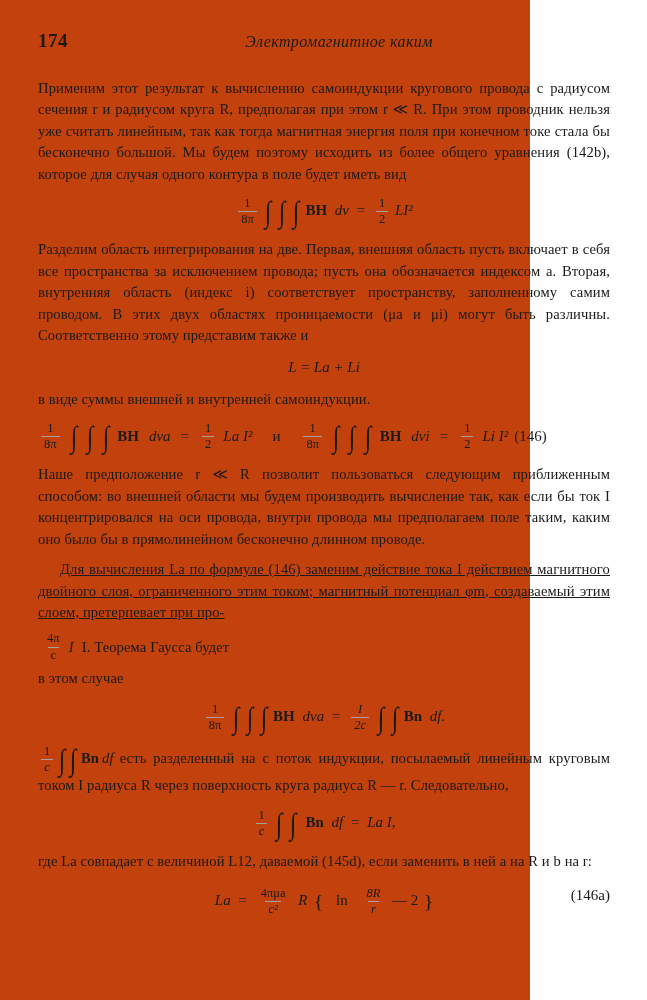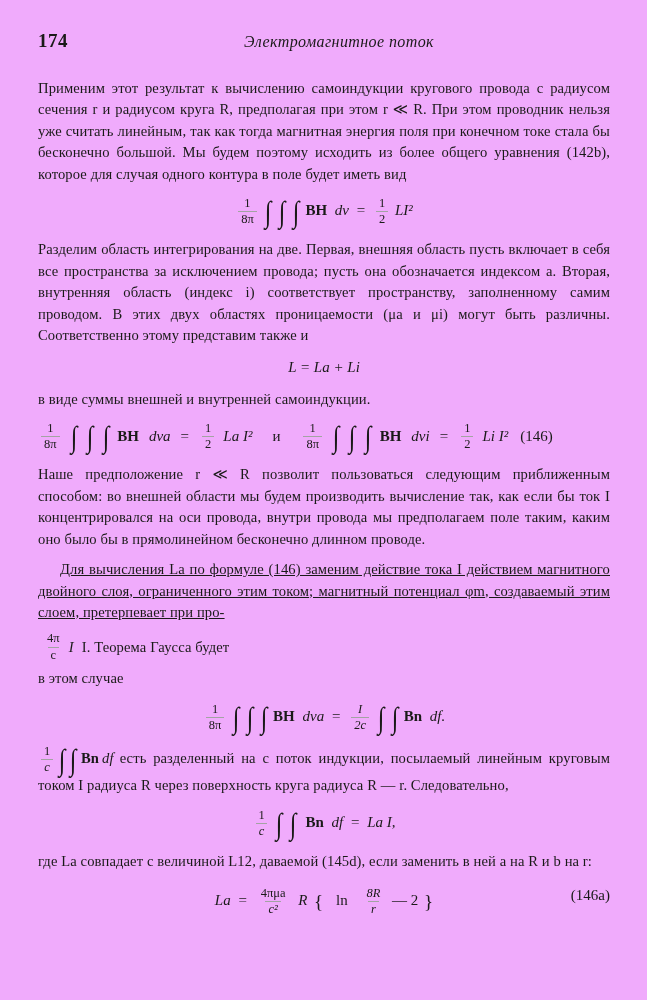--- a/index.html
+++ b/index.html
@@ -10,23 +10,23 @@
   body {
     width: 647px;
     height: 1000px;
     font-family: "Liberation Serif", serif;
     color: #1a1a18;
     position: relative;
     overflow: hidden;
   }
   .page {
     position: relative;
-    width: 647px;
+    width: 530px;
     height: 1000px;
-    background: #f0abfc;
+    background: #c2410c;
     padding: 0;
     box-sizing: border-box;
   }
   .page-inner {
     position: absolute;
     left: 38px;
     top: 30px;
     width: 572px;
   }
   .header {
@@ -123,21 +123,21 @@
   .opsp { margin: 0 4px; }
 </style>
 </head>
 <body>
 
 <div class="page">
   <div class="page-inner">
 
     <div class="header">
       <div class="folio">174</div>
-      <div class="running-title">Электромагнитное поток</div>
+      <div class="running-title">Электромагнитное каким</div>
     </div>
 
     <p class="body spaced2">Применим этот результат к вычислению самоиндукции кругового провода с радиусом сечения r и радиусом круга R, предполагая при этом r ≪ R. При этом проводник нельзя уже считать линейным, так как тогда магнитная энергия поля при конечном токе стала бы бесконечно большой. Мы будем поэтому исходить из более общего уравнения (142b), которое для случая одного контура в поле будет иметь вид</p>
 
     <div class="eq">
       <span class="frac">
         <span class="num">1</span>
         <span class="den">8π</span>
       </span>
       <span class="intg">∫</span>
@@ -187,21 +187,21 @@
         <span class="intg">∫</span>
         <span class="intg">∫</span>
         <span class="bf">BH</span>
         <span class="it" style="margin-left:4px">dvi</span>
         <span class="opsp">=</span>
         <span class="frac">
           <span class="num">1</span>
           <span class="den">2</span>
         </span>
         <span class="it">Li I²</span>
-        <span class="eqno-inline" style="margin-left:6px">(146)</span>
+        <span class="eqno-inline" style="">(146)</span>
       </div>
     </div>
 
     <p class="body spaced2">Наше предположение r ≪ R позволит пользоваться следующим приближенным способом: во внешней области мы будем производить вычисление так, как если бы ток I концентрировался на оси провода, внутри провода мы предполагаем поле таким, каким оно было бы в прямолинейном бесконечно длинном проводе.</p>
 
     <p class="body indent spaced2 tight">Для вычисления La по формуле (146) заменим действие тока I действием магнитного двойного слоя, ограниченного этим током; магнитный потенциал φm, создаваемый этим слоем, претерпевает при про-</p>
 
     <div class="eq-left" style="margin:2px 0 6px 0">
       <div style="display:flex; align-items:center; font-size:14.6px; letter-spacing:0.1px;">
         <span class="frac" style="margin:0 6px">

